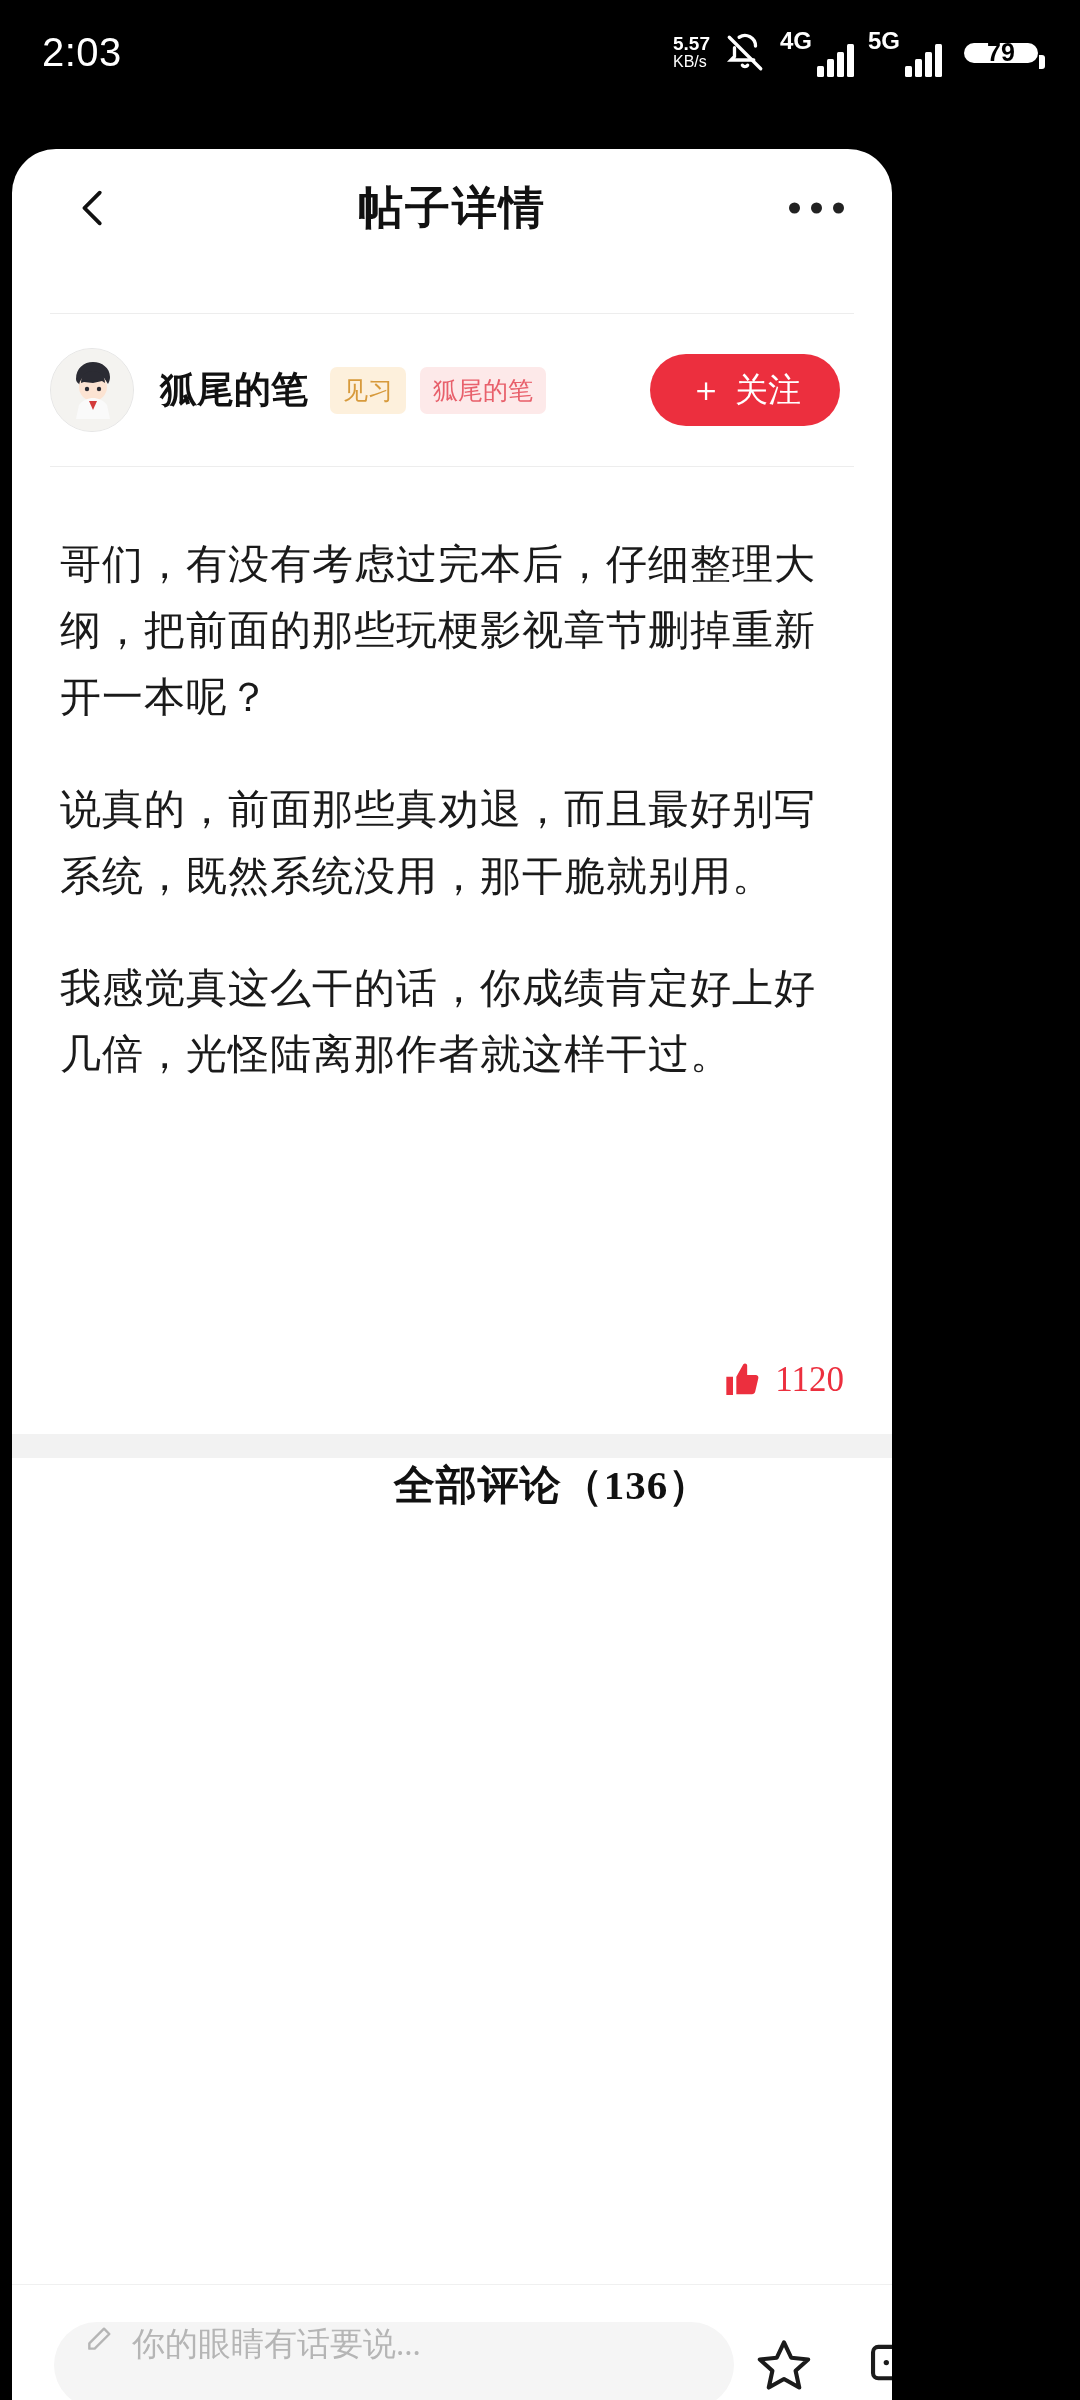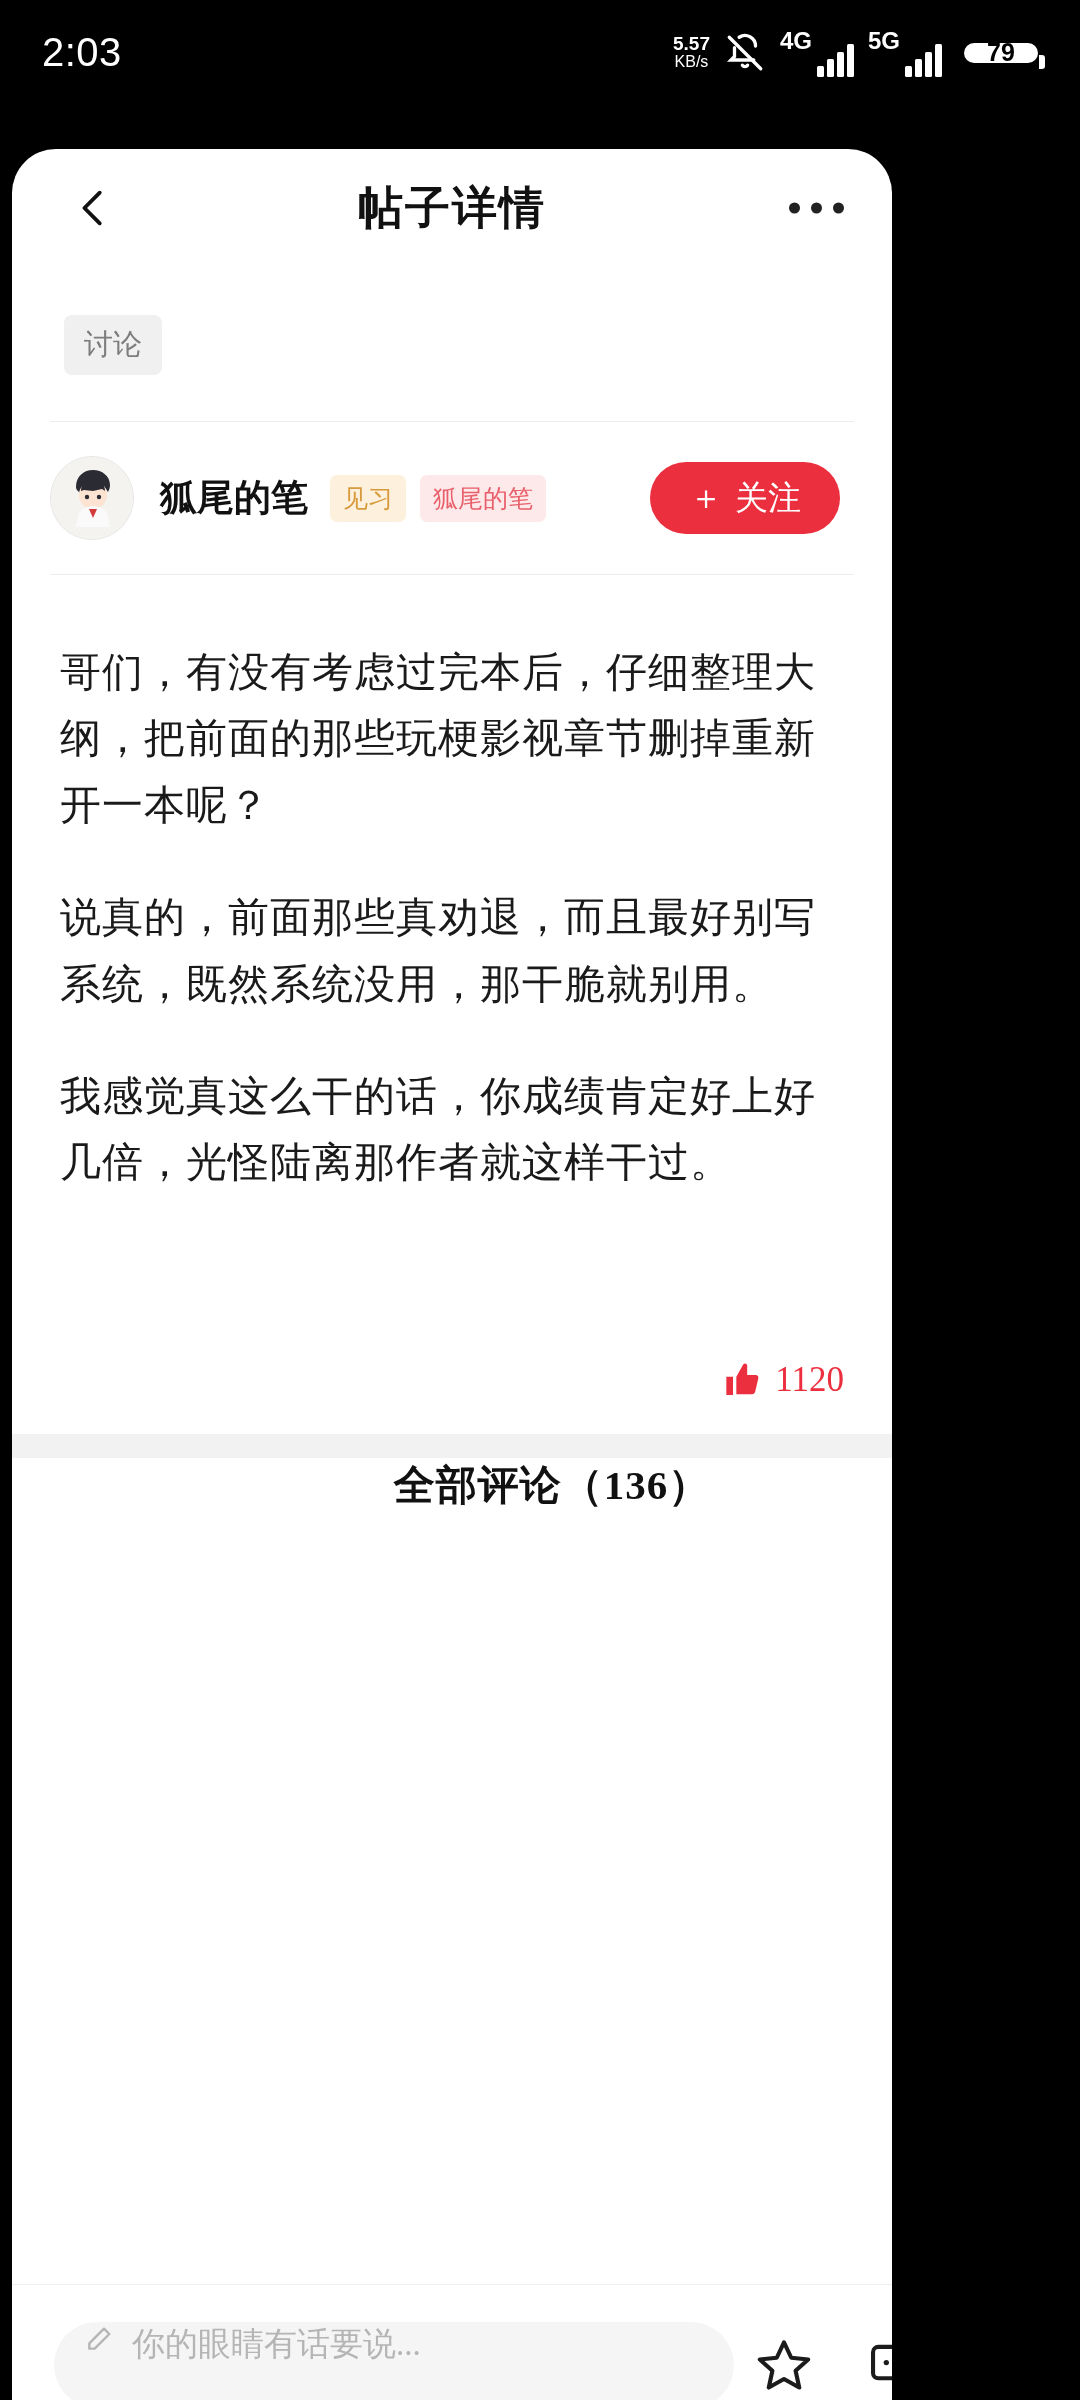--- a/index.html
+++ b/index.html
@@ -13,21 +13,21 @@
 
   
   .statusbar {
     position:absolute; top:0; left:0; width:1080px; height:105px;
     background:#000; color:#fff;
     display:flex; align-items:center; justify-content:space-between;
     padding:0 42px;
   }
   .status-time { font-size:40px; font-weight:500; letter-spacing:0.5px; }
   .status-right { display:flex; align-items:center; gap:14px; }
-  .netspeed { text-align:center; line-height:1.05; font-size:19px; font-weight:600; }
+  .netspeed { text-align:left; line-height:1.05; font-size:19px; font-weight:600; }
   .netspeed .u { font-size:16px; font-weight:400; }
   .mute-icon svg { display:block; }
   .sig-group { display:flex; align-items:flex-end; gap:5px; }
   .sig-label { font-size:24px; font-weight:700; line-height:1; margin-bottom:24px; }
   .bars { display:flex; align-items:flex-end; gap:3px; height:34px; }
   .bars i { display:block; width:7px; background:#fff; border-radius:1.5px; }
   .bars i:nth-child(1){height:11px}
   .bars i:nth-child(2){height:18px}
   .bars i:nth-child(3){height:25px}
   .bars i:nth-child(4){height:33px}
@@ -211,23 +211,20 @@
         </svg>
       </div>
       <div class="page-title">帖子详情</div>
       <div class="more-btn">
         <span></span>
         <span></span>
         <span></span>
       </div>
     </div>
 
-    <div class="tagrow">
-      <span class="chip">讨论</span>
-    </div>
 
     <div class="divider"></div>
 
     <div class="authorrow">
       <div class="avatar">
         <svg width="84" height="84" viewBox="0 0 84 84">
           <rect width="84" height="84" fill="#f4f3f0"></rect>
           <path d="M25 30c0-11 8-17 17-17s17 6 17 15c0 4-2 7-2 7l-4-6-9 3-10-2-4 6s-5-2-5-6z" fill="#2b2b33"></path>
           <circle cx="42" cy="38" r="14" fill="#fce3d2"></circle>
           <path d="M30 34c0-8 5-12 12-12s12 4 12 12l-3-2-9 2-9-1z" fill="#2b2b33"></path>

